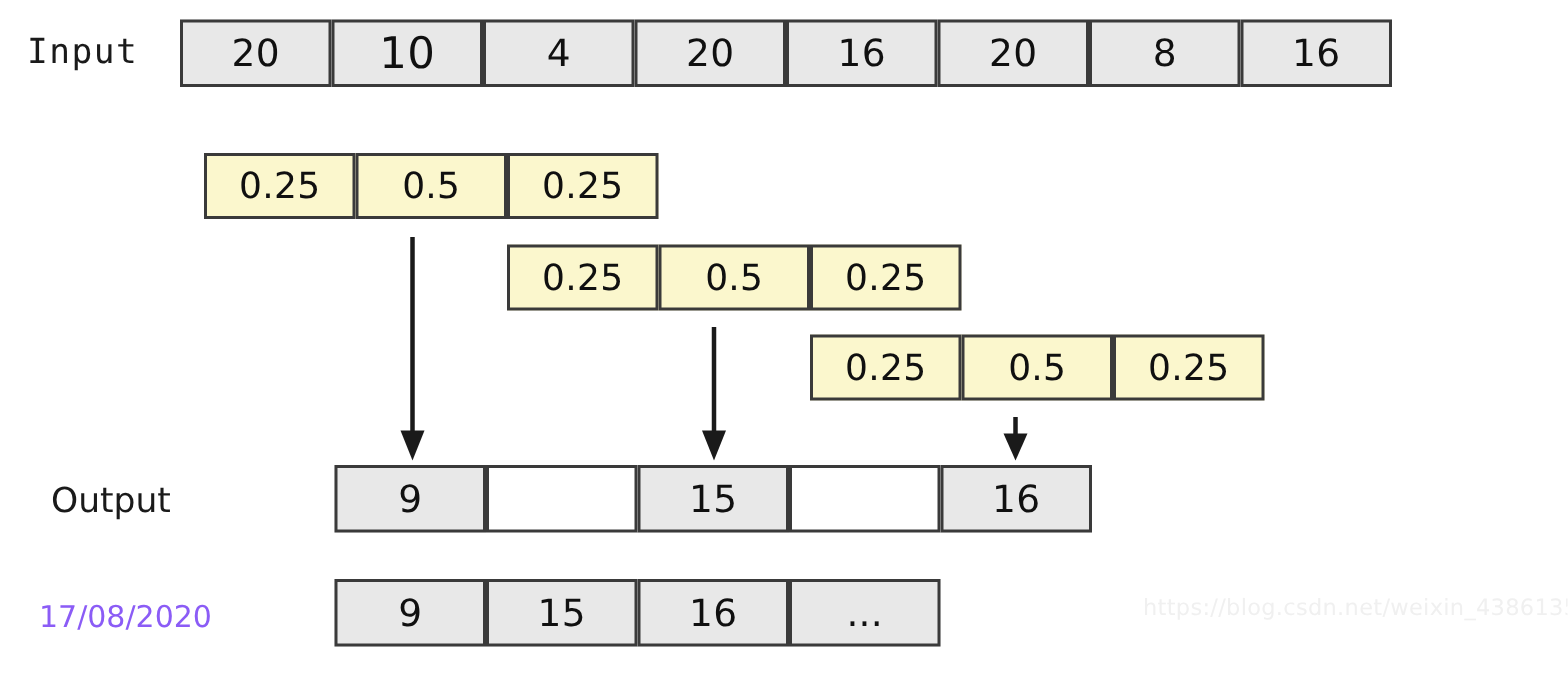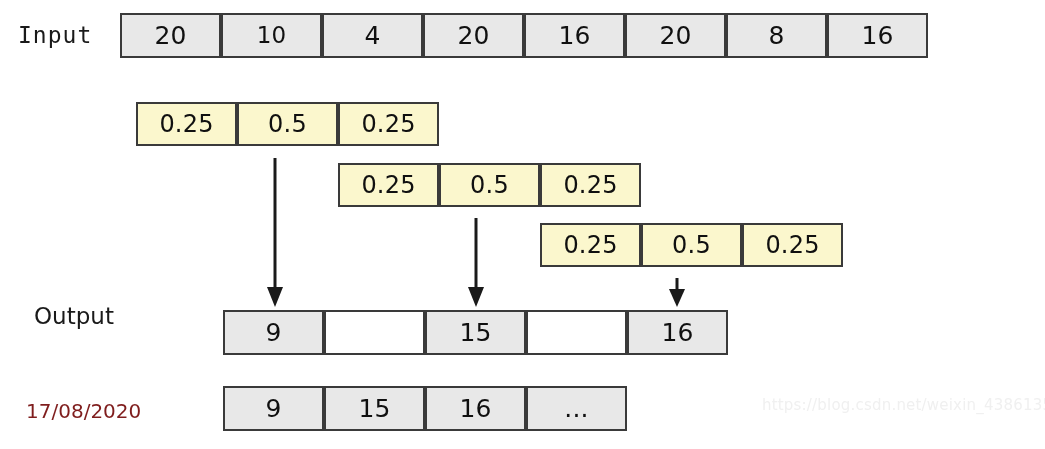--- a/index.html
+++ b/index.html
@@ -49,31 +49,31 @@
   }
   #label-input {
     left: 18px;
     top: 24px;
     font-family: "DejaVu Sans Mono", monospace;
     font-size: 23px;
     letter-spacing: 1px;
   }
   #label-output {
     left: 34px;
-    top: 305px;
+    top: 323px;
     font-family: "DejaVu Sans", sans-serif;
     font-size: 23px;
   }
   #label-date {
     position: absolute;
     left: 26px;
     top: 399px;
     font-family: "DejaVu Sans", sans-serif;
     font-size: 20px;
-    color: #7f1d1d;
+    color: #8b5cf6;
     white-space: nowrap;
   }
   #watermark {
     position: absolute;
     left: 762px;
     top: 396px;
     font-family: "DejaVu Sans", sans-serif;
     font-size: 15px;
     color: #f0f0f0;
     white-space: nowrap;
@@ -87,21 +87,21 @@
   }
 </style>
 </head>
 <body>
 
 <div id="stage">
 
   <div class="row-label" id="label-input">Input</div>
 
   <div class="cell gray" style="left:120px;  top:13px; width:101px; height:45px; font-size:25px;">20</div>
-  <div class="cell gray" style="left:221px;  top:13px; width:101px; height:45px; font-size:23px;">10</div>
+  <div class="cell gray" style="left:221px;  top:13px; width:101px; height:45px; font-size:29px;">10</div>
   <div class="cell gray" style="left:322px;  top:13px; width:101px; height:45px; font-size:25px;">4</div>
   <div class="cell gray" style="left:423px;  top:13px; width:101px; height:45px; font-size:25px;">20</div>
   <div class="cell gray" style="left:524px;  top:13px; width:101px; height:45px; font-size:25px;">16</div>
   <div class="cell gray" style="left:625px;  top:13px; width:101px; height:45px; font-size:25px;">20</div>
   <div class="cell gray" style="left:726px;  top:13px; width:101px; height:45px; font-size:25px;">8</div>
   <div class="cell gray" style="left:827px;  top:13px; width:101px; height:45px; font-size:25px;">16</div>
 
   <div class="cell yellow" style="left:120px; top:102px; width:101px; height:44px; font-size:24px;">0.25</div>
   <div class="cell yellow" style="left:221px; top:102px; width:101px; height:44px; font-size:24px;">0.5</div>
   <div class="cell yellow" style="left:322px; top:102px; width:101px; height:44px; font-size:24px;">0.25</div>

